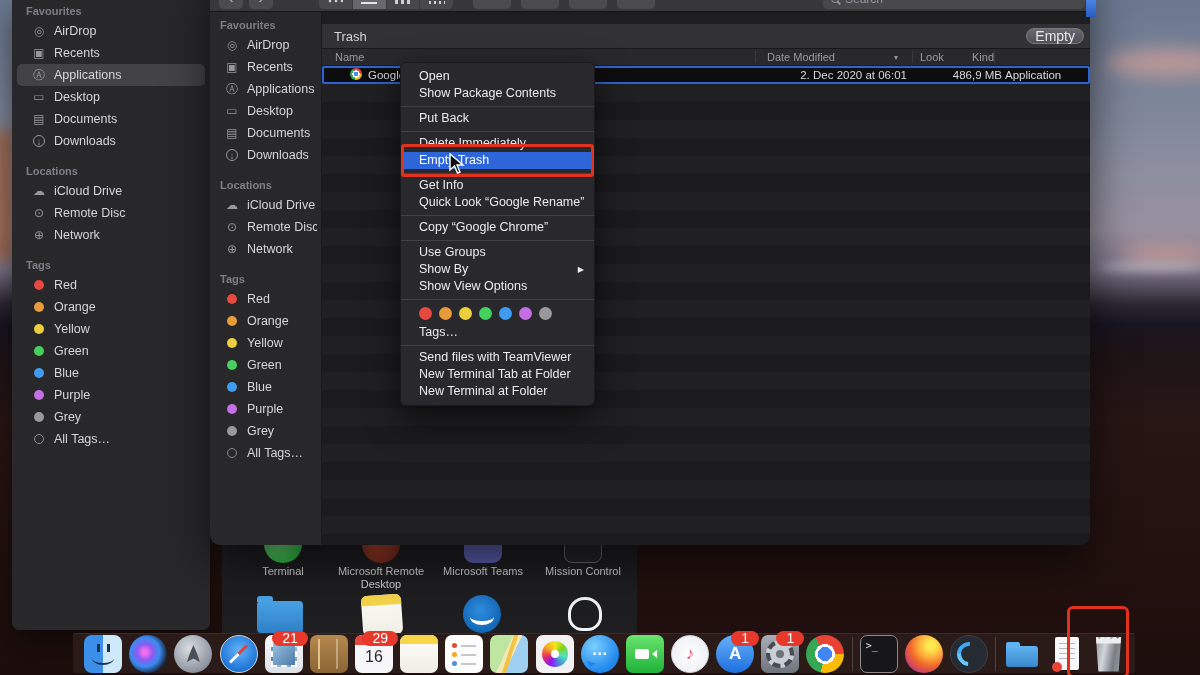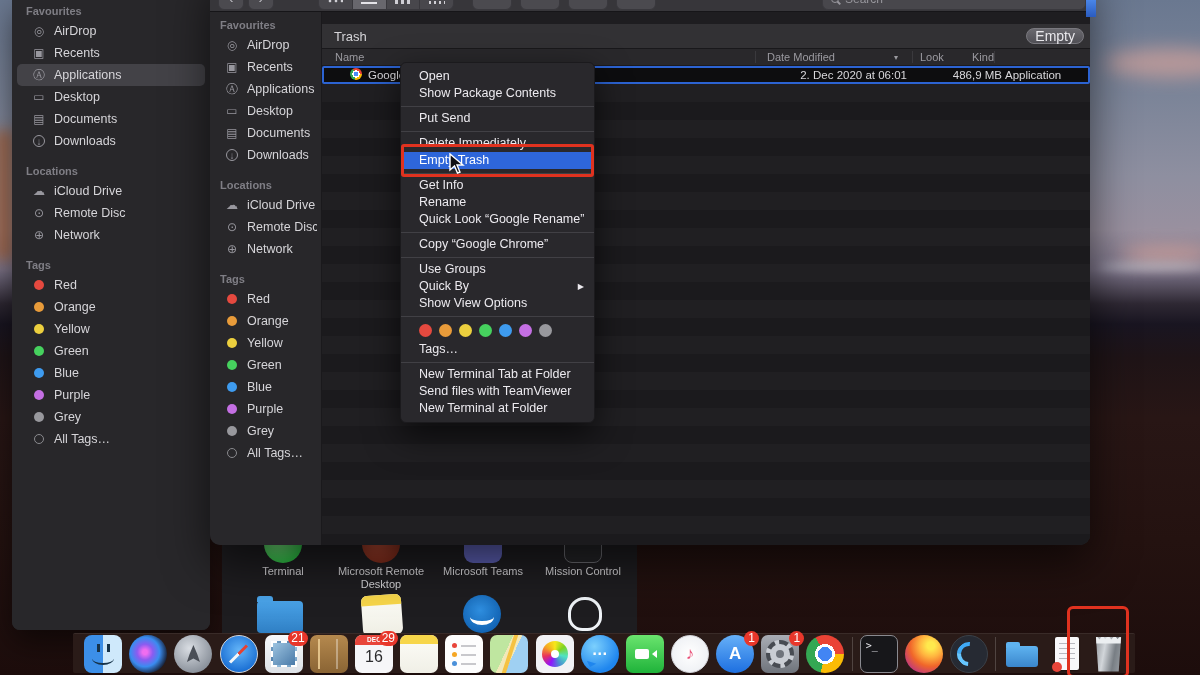--- a/index.html
+++ b/index.html
@@ -121,21 +121,21 @@
   .cursor{position:absolute;left:449px;top:153px;z-index:70;}
   .blue-sliver{position:absolute;left:1086px;top:0;width:10px;height:17px;z-index:45;background:linear-gradient(#4a86e8,#2a5bbf);}
 
   
   .dock{position:absolute;left:73px;top:633px;width:1062px;height:40px;z-index:40;
     background:rgba(44,29,25,.94);border-radius:2px;border-top:1px solid rgba(255,255,255,.07);
     display:flex;align-items:center;justify-content:space-evenly;padding:0 4px;}
   .dk{position:relative;width:38px;height:38px;flex:none;display:flex;align-items:center;justify-content:center;}
   .dk-sep{width:1px;height:34px;background:rgba(255,255,255,.18);flex:none;}
   .badge{position:absolute;top:-4px;right:-5px;min-width:15px;height:15px;border-radius:8px;background:#e8372b;
-    color:#fff;font-size:12px;display:flex;align-items:center;justify-content:center;padding:0 3px;z-index:2;}
+    color:#fff;font-size:14px;display:flex;align-items:center;justify-content:center;padding:0 10px;z-index:2;}
   .dk-g{position:relative;z-index:1;}
 
   .dk-finder{border-radius:8px;background:linear-gradient(90deg,#3c8fe8 0 50%,#cfe9fb 50% 100%);}
   .dk-finder::before{content:'';position:absolute;left:8px;right:8px;bottom:8px;height:11px;border-bottom:2.5px solid #173349;border-radius:0 0 50% 50%;}
   .dk-finder::after{content:'';position:absolute;top:9px;left:13px;width:2.5px;height:8px;background:#173349;box-shadow:10px 0 0 #173349;}
   .dk-siri{border-radius:50%;background:radial-gradient(circle at 42% 45%,#f06df0 0 8%,#8a5cf0 26%,#3a8cf0 48%,#13131e 78%);}
   .dk-launchpad{border-radius:50%;background:radial-gradient(circle at 40% 35%,#d9dde3,#848b95 80%);}
   .dk-launchpad::before{content:'';width:13px;height:17px;background:#4a4f57;clip-path:polygon(50% 0,80% 55%,100% 100%,50% 80%,0 100%,20% 55%);}
   .dk-safari{border-radius:50%;background:radial-gradient(circle at 50% 40%,#64b5f8,#1a6fd4 75%);border:1px solid #cfd6dd;}
   .dk-safari::before{content:'';position:absolute;left:50%;top:50%;width:3px;height:24px;margin:-12px 0 0 -1.5px;background:linear-gradient(#e84030 0 50%,#f5f6f8 50%);transform:rotate(45deg);}
@@ -410,48 +410,47 @@
           </div>
         </div>
       </div>
     </div>
   </div>
 
   <div id="ctx-menu" class="ctx">
       <div class="mi"><span class="mi-t">Open</span></div>
       <div class="mi"><span class="mi-t">Show Package Contents</span></div>
       <div class="mi-sep"></div>
-      <div class="mi"><span class="mi-t">Put Send</span></div>
+      <div class="mi"><span class="mi-t">Put Back</span></div>
       <div class="mi-sep"></div>
       <div class="mi"><span class="mi-t">Delete Immediately</span></div>
       <div class="mi hl"><span class="mi-t">Empty Trash</span></div>
       <div class="mi-sep"></div>
       <div class="mi"><span class="mi-t">Get Info</span></div>
-      <div class="mi"><span class="mi-t">Rename</span></div>
       <div class="mi"><span class="mi-t">Quick Look “Google Rename”</span></div>
       <div class="mi-sep"></div>
       <div class="mi"><span class="mi-t">Copy “Google Chrome”</span></div>
       <div class="mi-sep"></div>
       <div class="mi"><span class="mi-t">Use Groups</span></div>
-      <div class="mi"><span class="mi-t">Quick By</span><span class="mi-sub">▶</span></div>
+      <div class="mi"><span class="mi-t">Show By</span><span class="mi-sub">▶</span></div>
       <div class="mi"><span class="mi-t">Show View Options</span></div>
       <div class="mi-sep"></div>
       <div class="mi-tags">
         <span class="mdot" style="background: rgb(229, 73, 63);"></span>
         <span class="mdot" style="background: rgb(232, 155, 58);"></span>
         <span class="mdot" style="background: rgb(236, 207, 62);"></span>
         <span class="mdot" style="background: rgb(70, 209, 94);"></span>
         <span class="mdot" style="background: rgb(62, 155, 239);"></span>
         <span class="mdot" style="background: rgb(196, 111, 227);"></span>
         <span class="mdot" style="background: rgb(152, 152, 157);"></span>
       </div>
       <div class="mi"><span class="mi-t">Tags…</span></div>
       <div class="mi-sep"></div>
+      <div class="mi"><span class="mi-t">Send files with TeamViewer</span></div>
       <div class="mi"><span class="mi-t">New Terminal Tab at Folder</span></div>
-      <div class="mi"><span class="mi-t">Send files with TeamViewer</span></div>
       <div class="mi"><span class="mi-t">New Terminal at Folder</span></div>
     </div>
 
   <div class="anno anno-menu"></div>
   <div class="anno anno-trash"></div>
 
   <svg class="cursor" width="16" height="22" viewBox="0 0 16 22">
     <polygon points="1,1 1,17 5.5,13 8.5,20 11,19 8,12 14,12" fill="#101013" stroke="#ffffff" stroke-width="1.4"></polygon>
   </svg>
 

